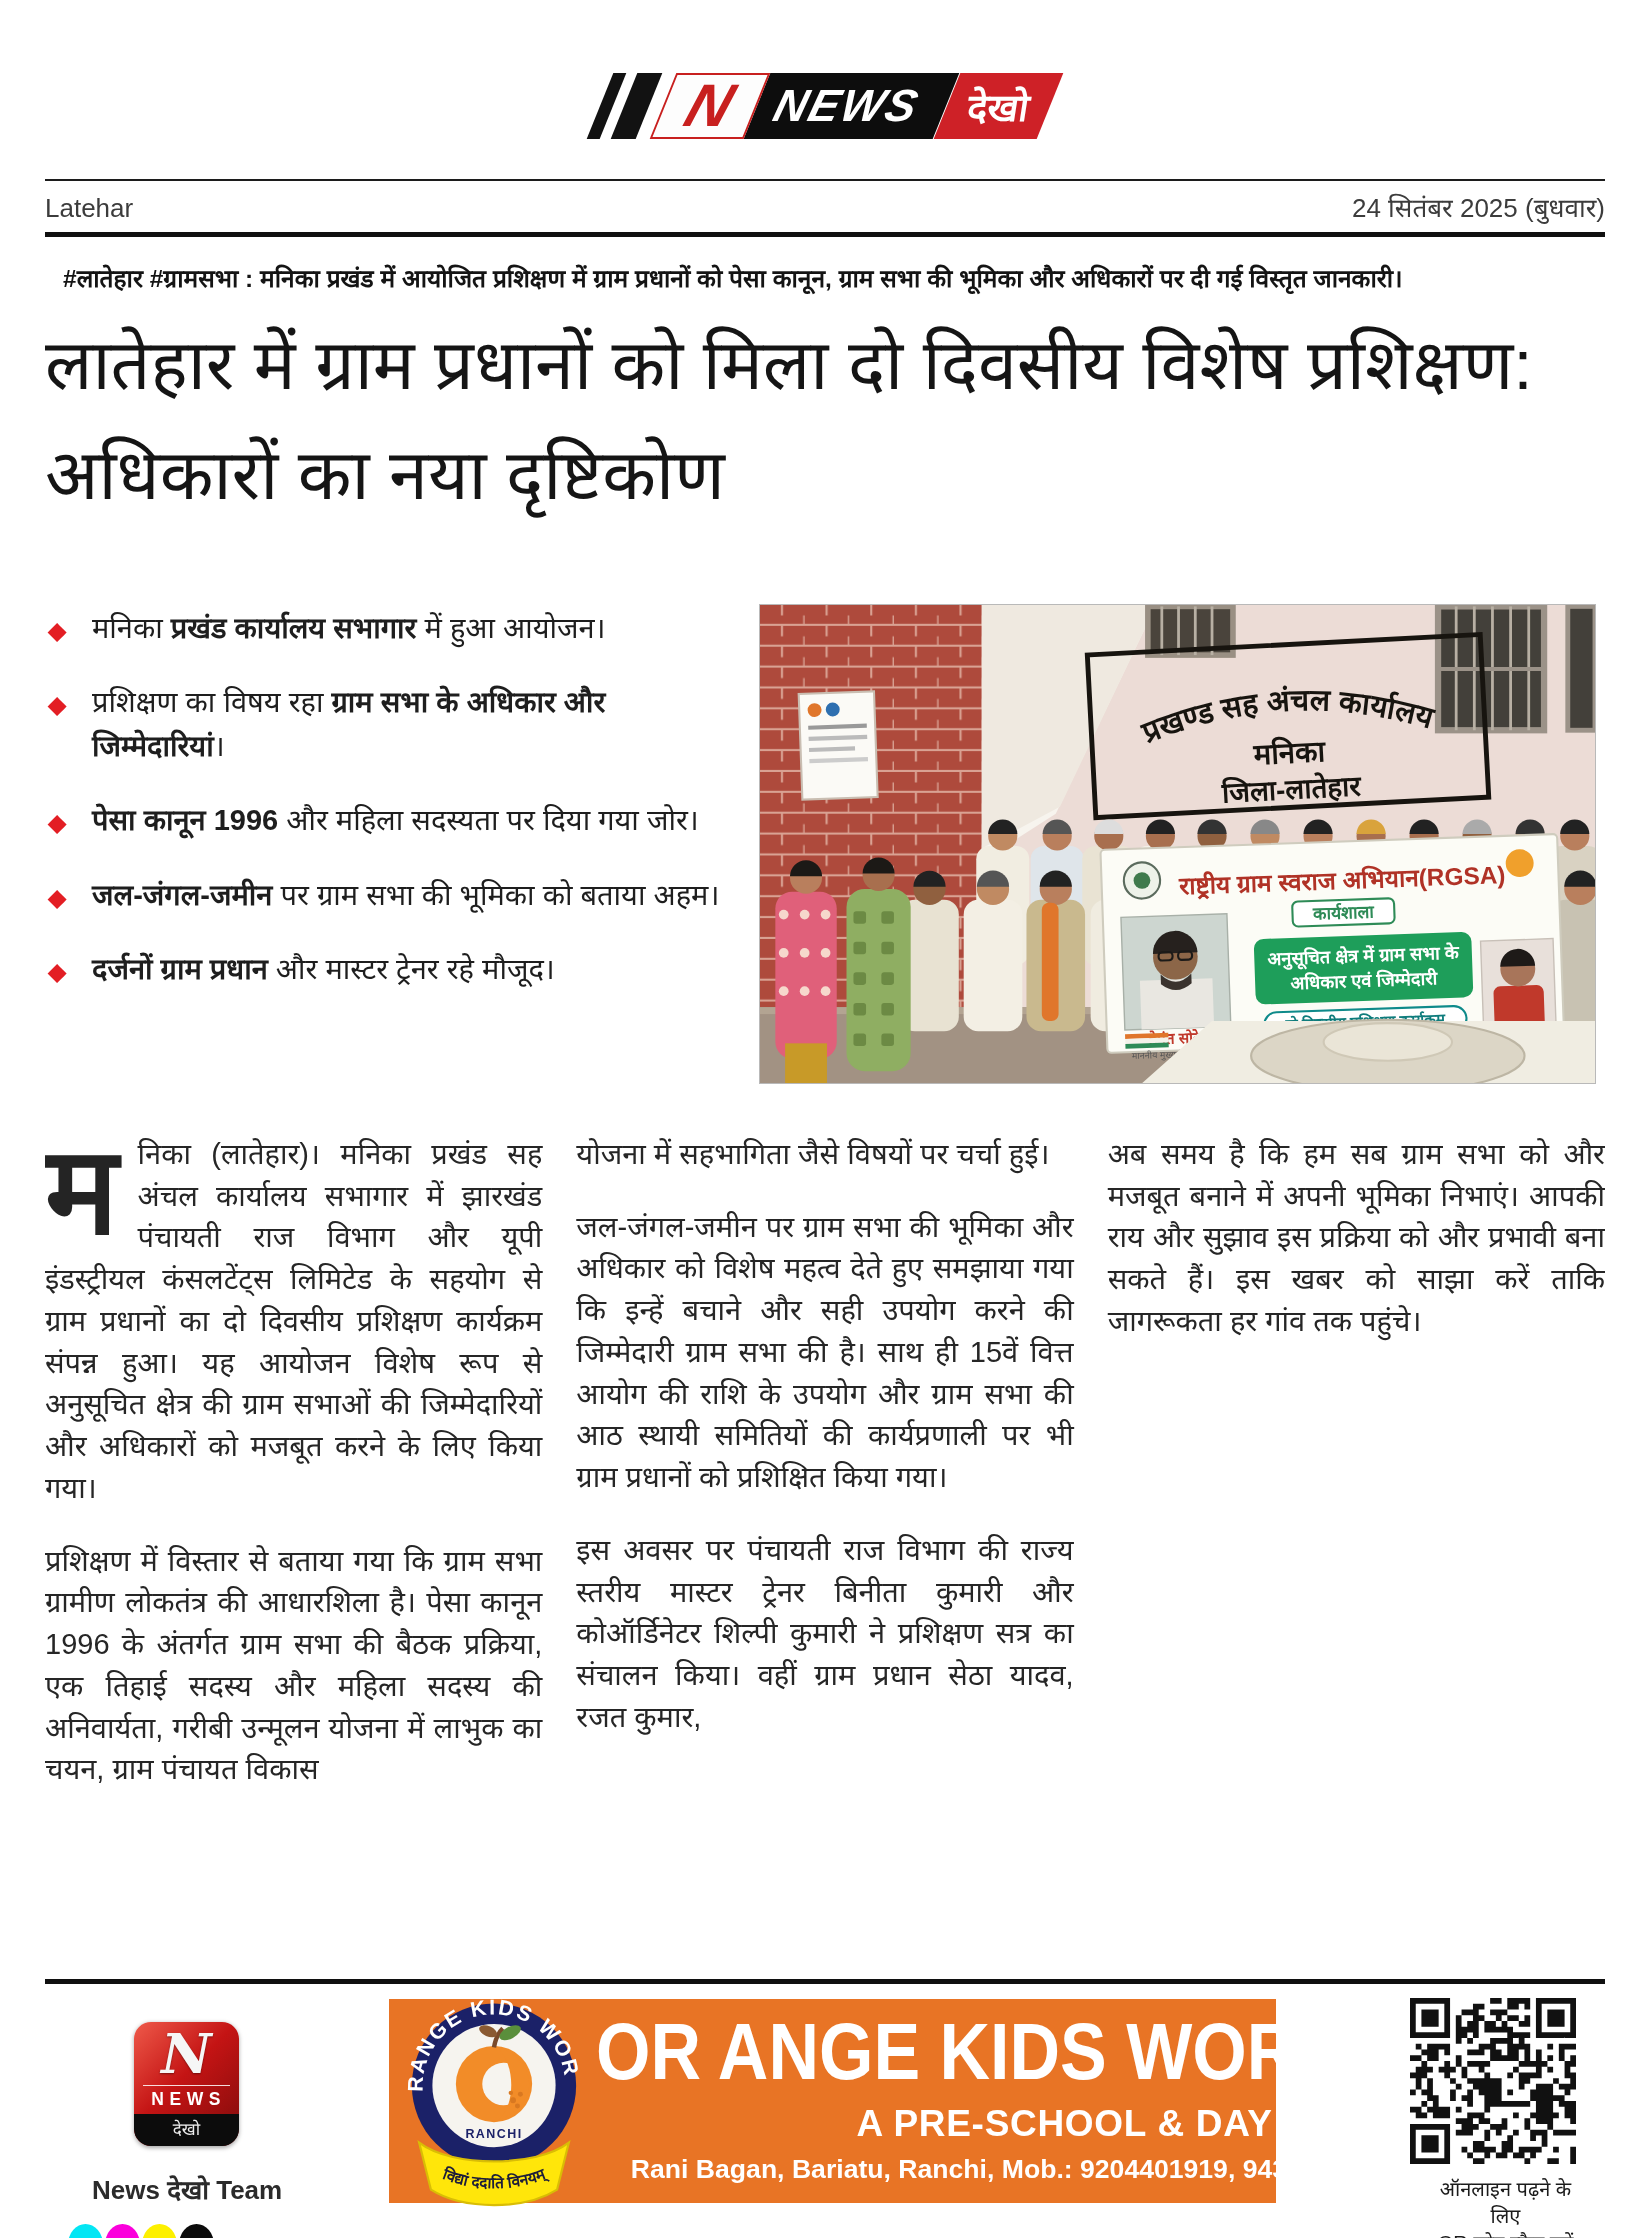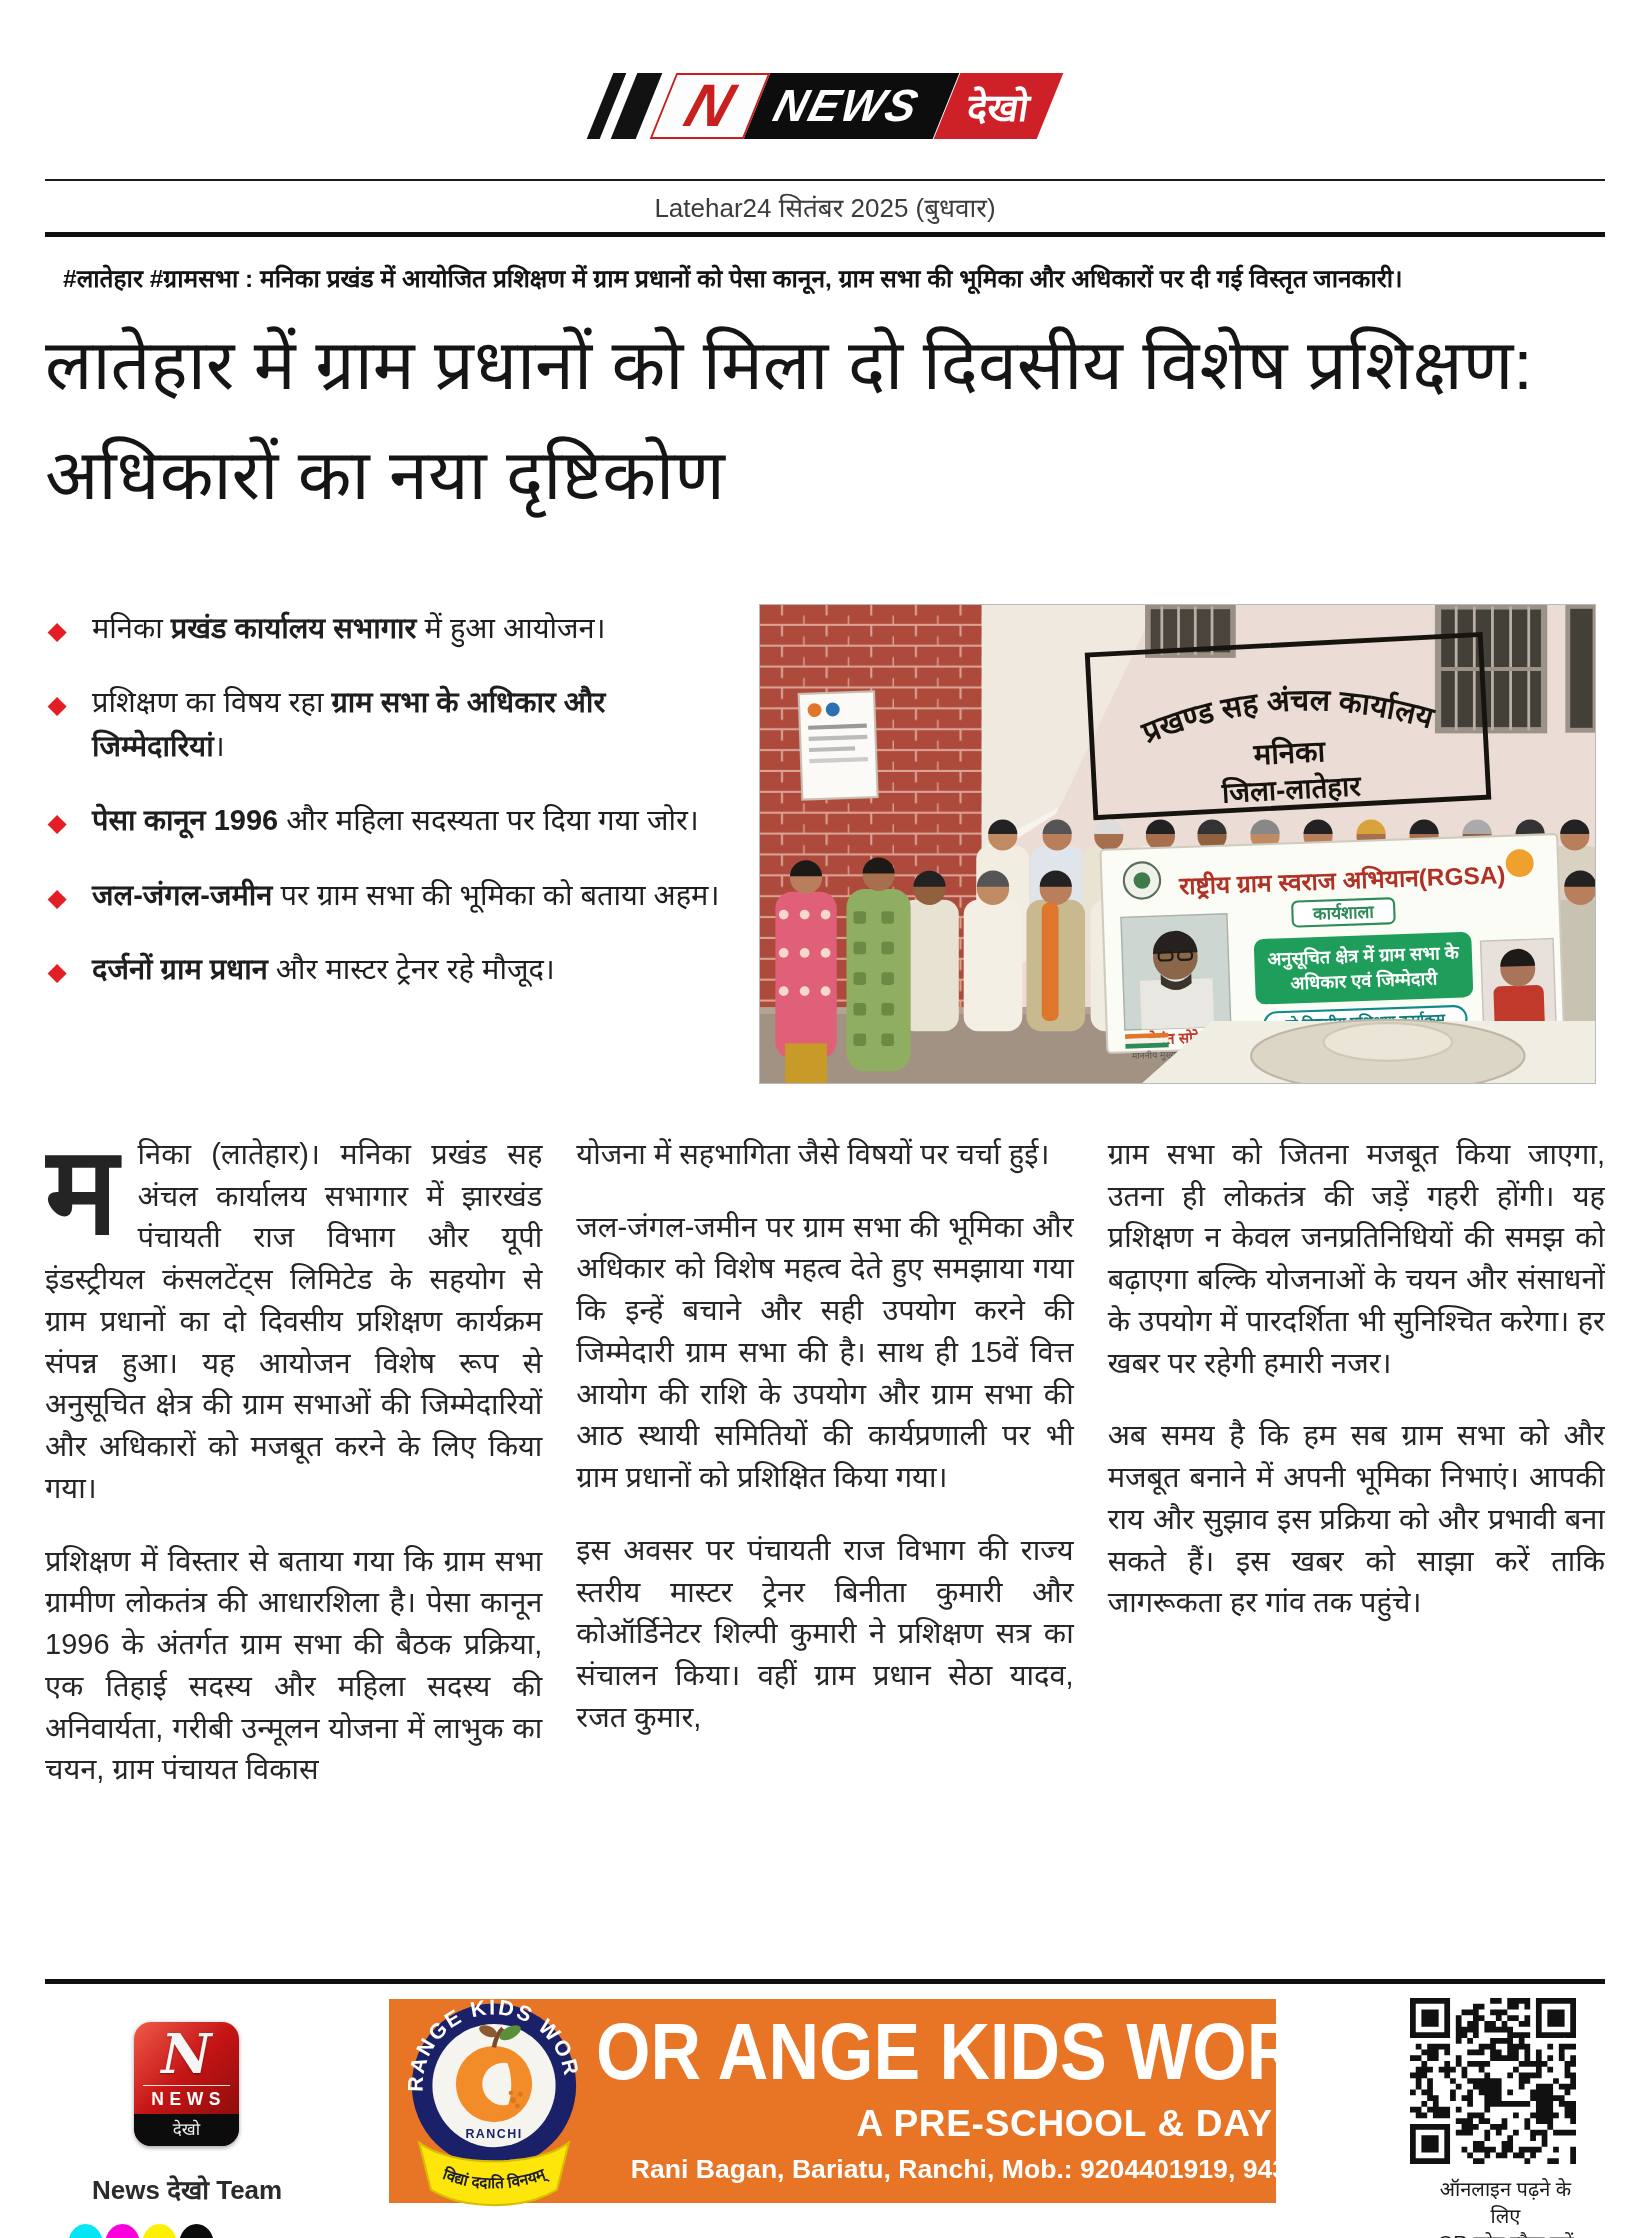--- a/index.html
+++ b/index.html
@@ -14,21 +14,21 @@
   .mh-nbox { width:94px; background:#fdfdfd; border:2.8px solid #c8201f; transform:skewX(-22deg); display:flex; align-items:center; justify-content:center; z-index:2; margin-right:-5.6px; }
   .mh-nbox span { display:block; transform:skewX(4deg); color:#c8201f; font-size:60px; font-weight:900; font-style:italic; line-height:1; }
   .mh-newsbox { background:#0d0d0d; transform:skewX(-22deg); display:flex; align-items:center; padding:0 28px 0 24px; }
   .mh-newsbox span { display:block; transform:skewX(8deg); color:#fff; font-style:italic; font-weight:900; font-size:45px; letter-spacing:2.1px; }
   .mh-dekhobox { background:#ce2127; transform:skewX(-22deg); display:flex; align-items:center; padding:0 21px; }
   .mh-dekhobox span { display:block; transform:skewX(14deg); color:#fff; font-weight:800; font-size:38px; }
 
   .rule-thin  { height:2.1px; background:#1c1c1c; margin:40px 45px 0; }
   .rule-thick { height:4.9px; background:#101010; margin:7px 45px 0; }
 
-  .meta-row { margin:8.4px 45px 0; display:flex; justify-content:center; align-items:baseline; font-size:26px; color:#3c3c3c; }
+  .meta-row { margin:8.4px 45px 0; display:flex; justify-content:space-between; align-items:baseline; font-size:26px; color:#3c3c3c; }
 
   .tagline { margin:24px 63px 0; font-size:24.5px; font-weight:700; color:#141414; }
 
   .headline { margin:15.4px 45px 0; font-size:70px; line-height:1.58; font-weight:400; color:#151515; }
 
   
   .lead { position:relative; height:489px; margin-top:73px; }
   .bullets { position:absolute; left:46px; top:2.8px; width:689px; list-style:none; }
   .bullet { position:relative; padding-left:46px; margin-bottom:31px; font-size:29px; line-height:1.5; color:#1e1e1e; }
   .bullet .dia { position:absolute; left:1.4px; top:4.9px; font-size:25px; color:#e31e24; }
@@ -319,21 +319,20 @@
       <div class="col">
         <p><span class="dropcap">म</span>निका (लातेहार)। मनिका प्रखंड सह अंचल कार्यालय सभागार में झारखंड पंचायती राज विभाग और यूपी इंडस्ट्रीयल कंसलटेंट्स लिमिटेड के सहयोग से ग्राम प्रधानों का दो दिवसीय प्रशिक्षण कार्यक्रम संपन्न हुआ। यह आयोजन विशेष रूप से अनुसूचित क्षेत्र की ग्राम सभाओं की जिम्मेदारियों और अधिकारों को मजबूत करने के लिए किया गया।</p>
         <p>प्रशिक्षण में विस्तार से बताया गया कि ग्राम सभा ग्रामीण लोकतंत्र की आधारशिला है। पेसा कानून 1996 के अंतर्गत ग्राम सभा की बैठक प्रक्रिया, एक तिहाई सदस्य और महिला सदस्य की अनिवार्यता, गरीबी उन्मूलन योजना में लाभुक का चयन, ग्राम पंचायत विकास</p>
       </div>
       <div class="col">
         <p>योजना में सहभागिता जैसे विषयों पर चर्चा हुई।</p>
         <p>जल-जंगल-जमीन पर ग्राम सभा की भूमिका और अधिकार को विशेष महत्व देते हुए समझाया गया कि इन्हें बचाने और सही उपयोग करने की जिम्मेदारी ग्राम सभा की है। साथ ही 15वें वित्त आयोग की राशि के उपयोग और ग्राम सभा की आठ स्थायी समितियों की कार्यप्रणाली पर भी ग्राम प्रधानों को प्रशिक्षित किया गया।</p>
         <p>इस अवसर पर पंचायती राज विभाग की राज्य स्तरीय मास्टर ट्रेनर बिनीता कुमारी और कोऑर्डिनेटर शिल्पी कुमारी ने प्रशिक्षण सत्र का संचालन किया। वहीं ग्राम प्रधान सेठा यादव, रजत कुमार,</p>
       </div>
       <div class="col">
-        <p>ग्राम सभा को जितना मजबूत किया जाएगा, उतना ही लोकतंत्र की जड़ें गहरी होंगी। यह प्रशिक्षण न केवल जनप्रतिनिधियों की समझ को बढ़ाएगा बल्कि योजनाओं के चयन और संसाधनों के उपयोग में पारदर्शिता भी सुनिश्चित करेगा। हर खबर पर रहेगी हमारी नजर।</p>
         <p>अब समय है कि हम सब ग्राम सभा को और मजबूत बनाने में अपनी भूमिका निभाएं। आपकी राय और सुझाव इस प्रक्रिया को और प्रभावी बना सकते हैं। इस खबर को साझा करें ताकि जागरूकता हर गांव तक पहुंचे।</p>
       </div>
     </section>
 
   <footer class="footer">
     <div class="footer-rule"></div>
 
     <div class="applogo">
       <div class="nmark">N</div>
       <div class="news">NEWS</div>

